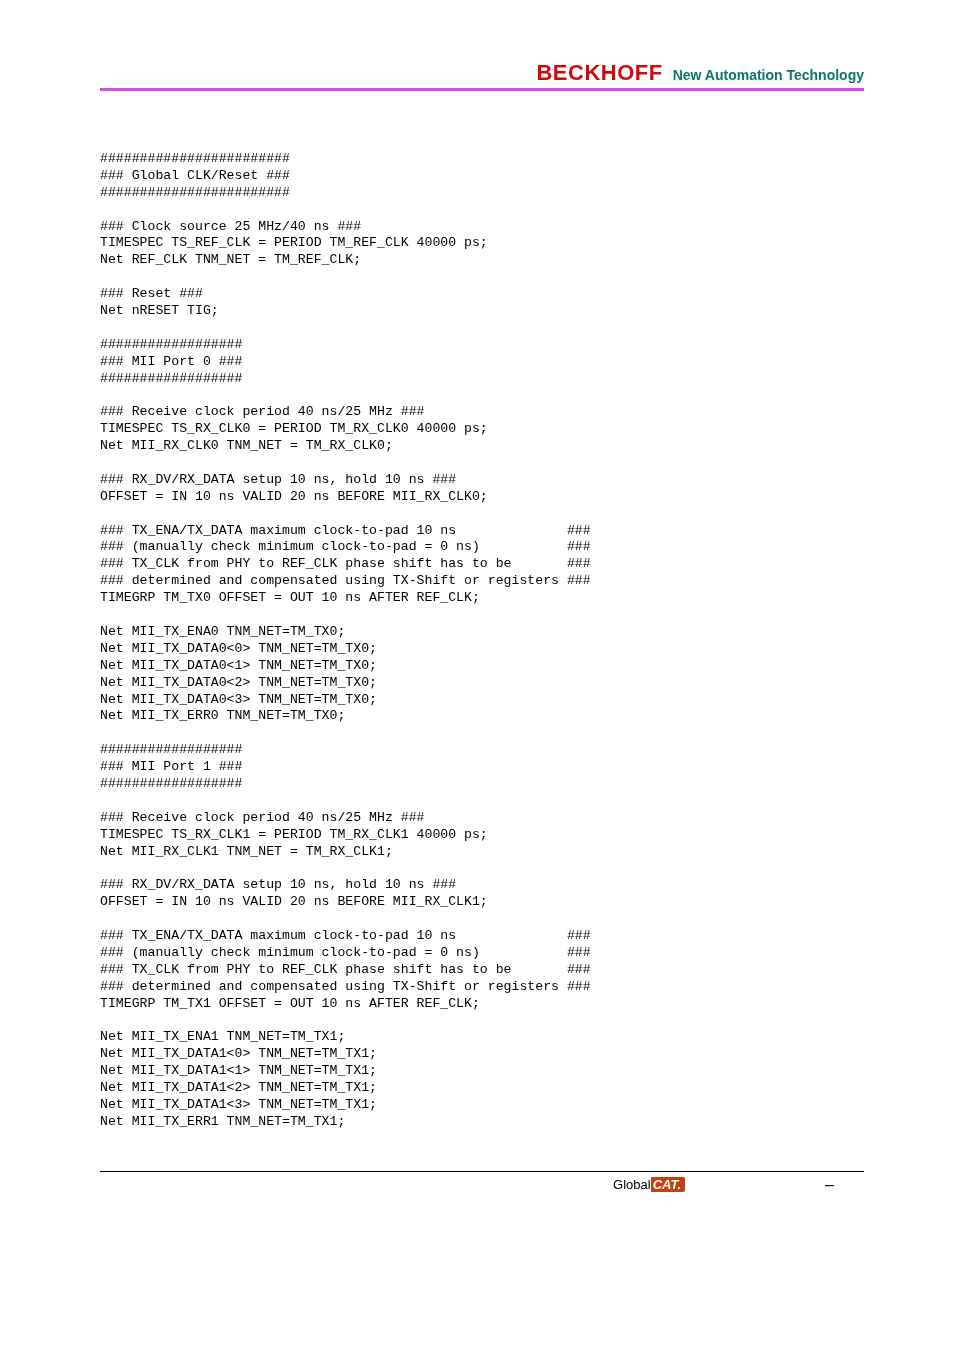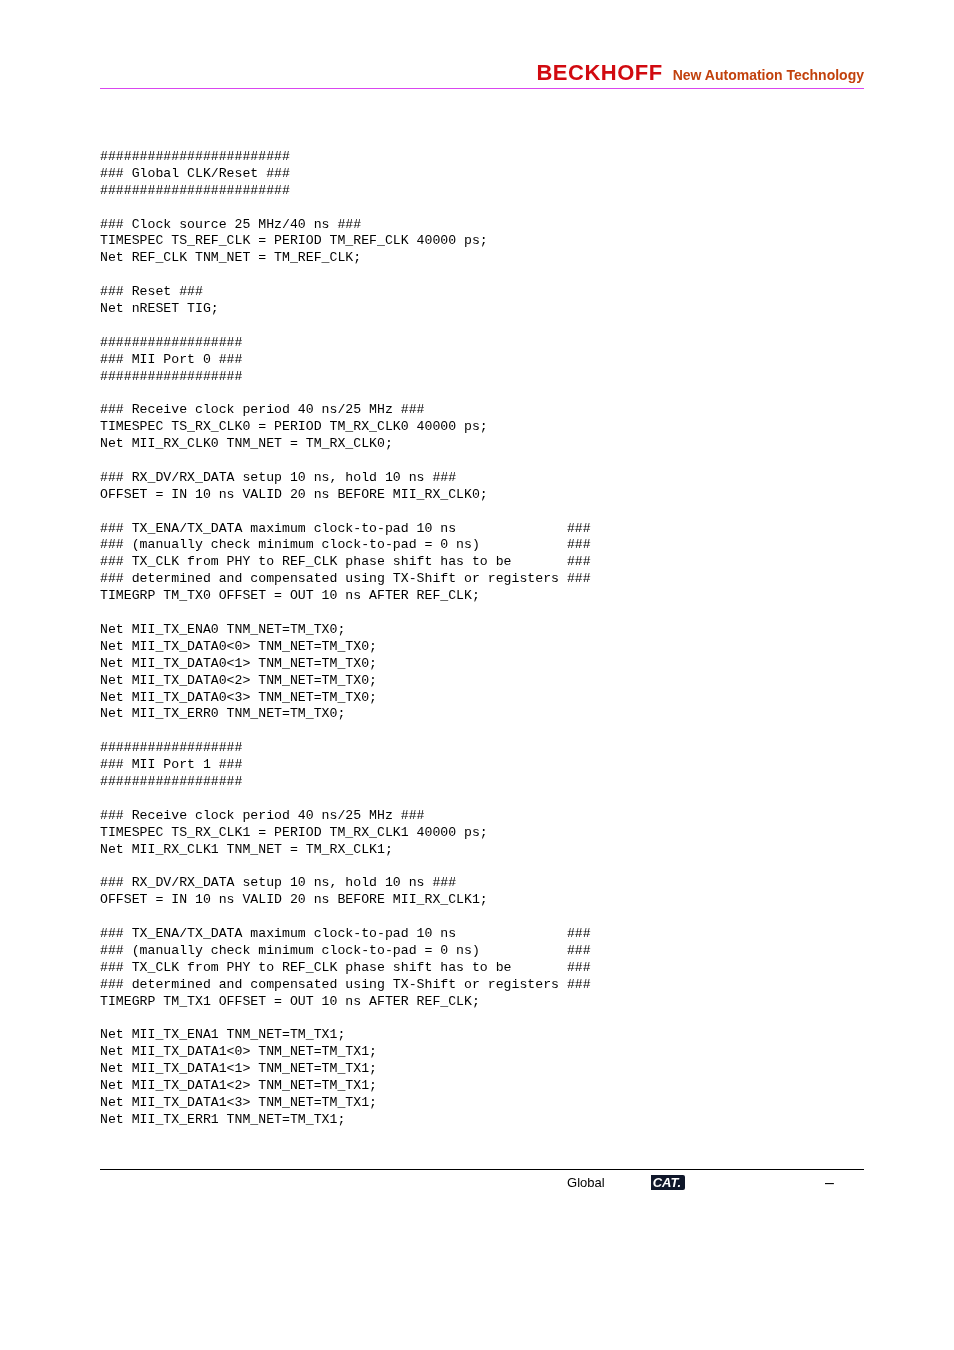--- a/index.html
+++ b/index.html
@@ -7,40 +7,40 @@
     padding: 0;
     background: #fff;
     font-family: "Courier New", Courier, monospace;
     width: 954px;
   }
   .page {
     padding: 60px 90px 40px 100px;
     box-sizing: border-box;
   }
   .header-bar {
-    border-bottom: 1px solid #d946ef;
+    border-bottom: 3px solid #d946ef;
     display: flex;
     justify-content: flex-end;
     align-items: baseline;
     padding-bottom: 2px;
     margin-bottom: 60px;
   }
   .brand {
     font-family: Arial, Helvetica, sans-serif;
     font-weight: bold;
     color: #d10a10;
     font-size: 22px;
     letter-spacing: 0.5px;
     margin-right: 10px;
   }
   .tagline {
     font-family: Arial, Helvetica, sans-serif;
     font-weight: bold;
     font-size: 14px;
-    color: #c2410c;
+    color: #0f766e;
   }
   .code {
     white-space: pre;
     font-size: 13.2px;
     line-height: 1.28;
     color: #000;
   }
   .footer {
     border-top: 1px solid #000;
     margin-top: 40px;
@@ -50,26 +50,25 @@
     align-items: center;
     gap: 140px;
   }
   .ether {
     font-family: Arial, Helvetica, sans-serif;
     font-size: 13px;
   }
   .ether .e1 { font-weight: normal; }
   .ether .e2 {
     font-weight: bold;
-    background: #0f172a;
+    background: #c2410c;
     color: #fff;
     font-style: italic;
     padding: 0 4px 0 2px;
     border-radius: 0 2px 2px 0;
-    margin-left: 46px;
   }
   .dash {
     font-family: Arial, sans-serif;
     font-size: 16px;
     padding-right: 30px;
   }
 </style>
 </head>
 <body>
 

